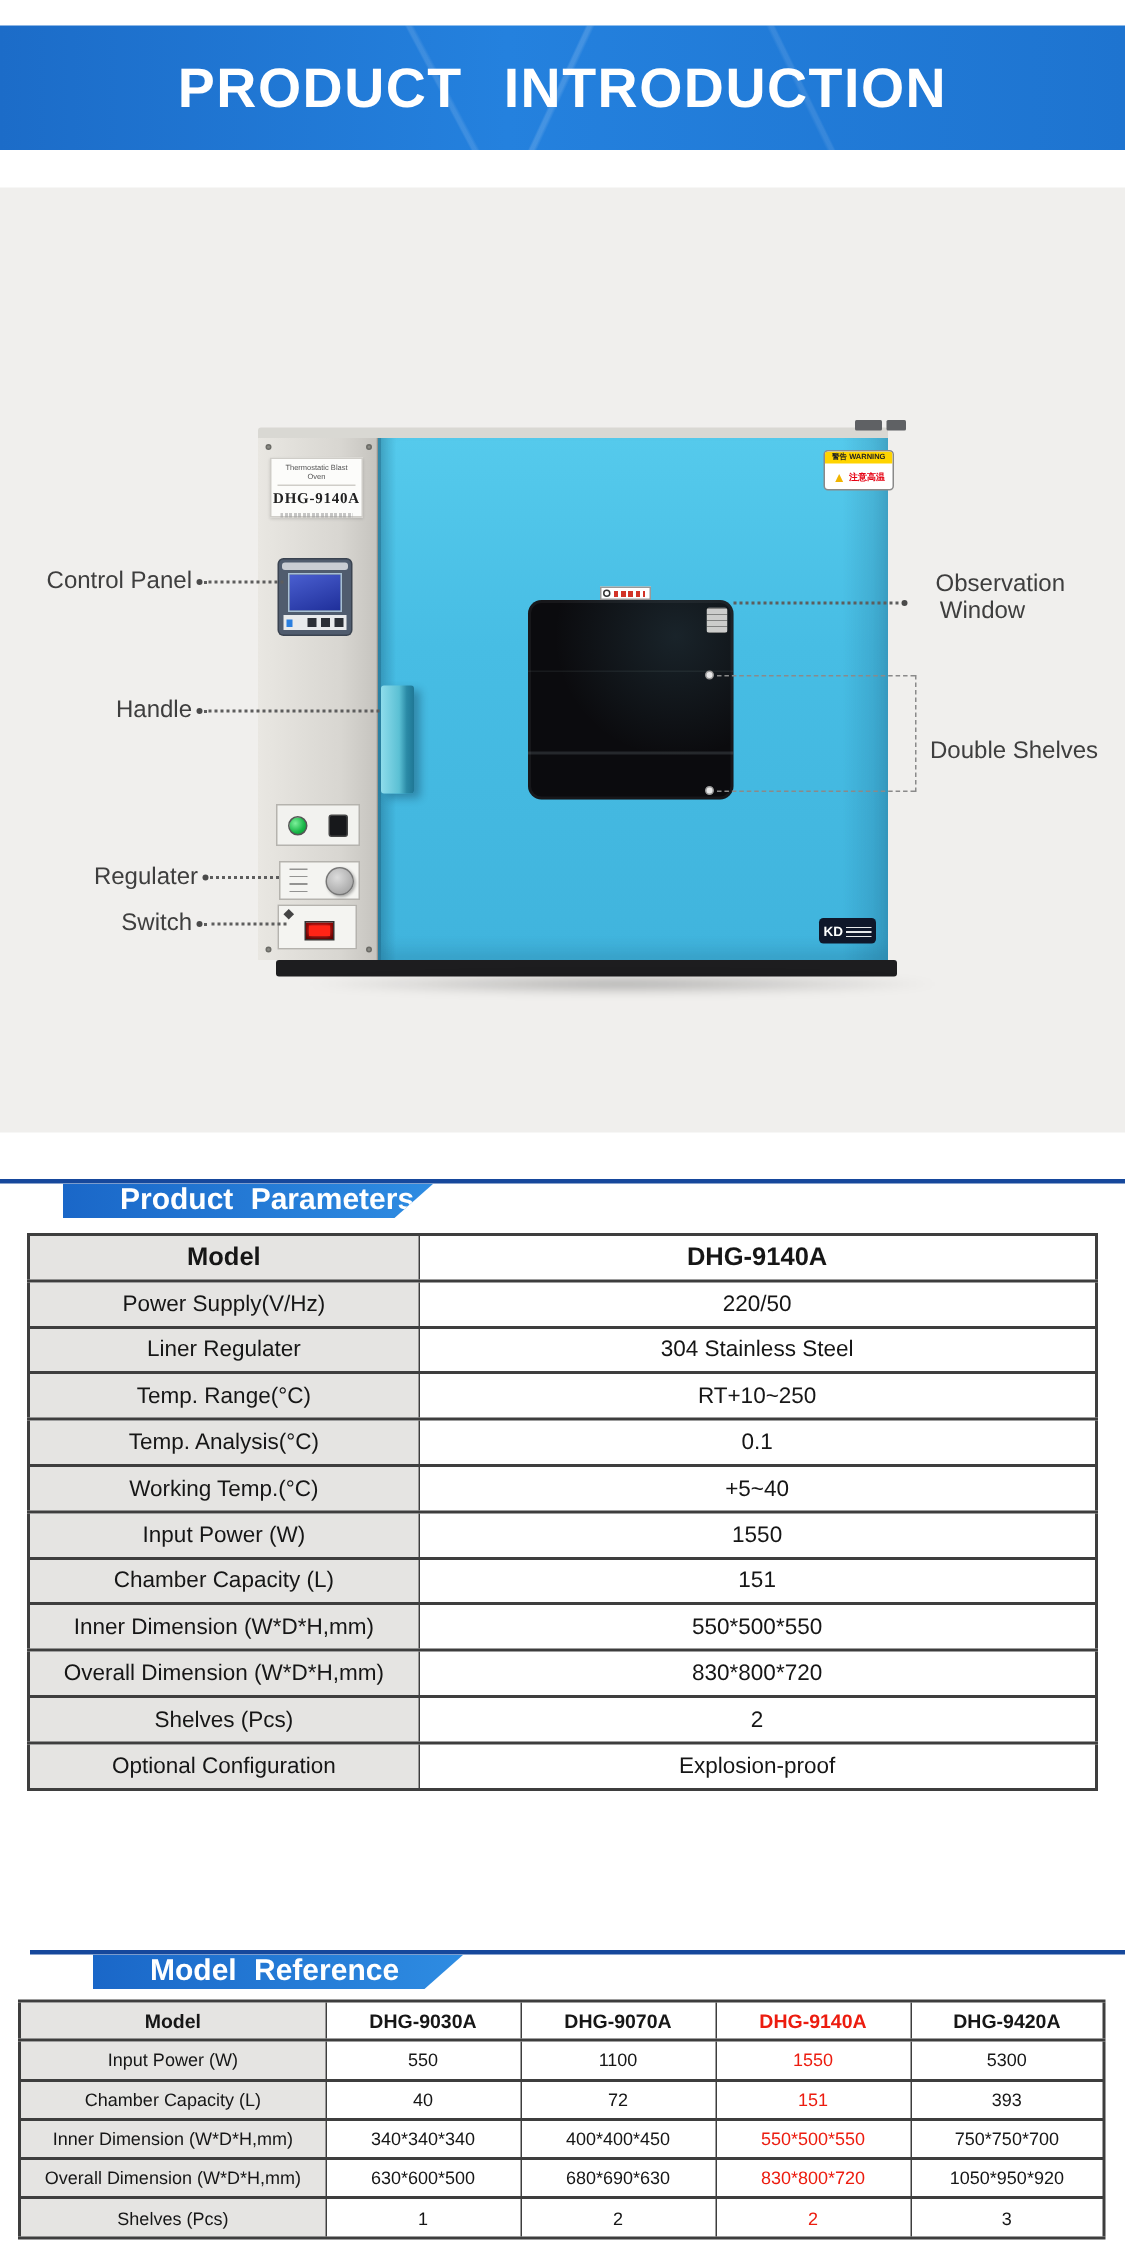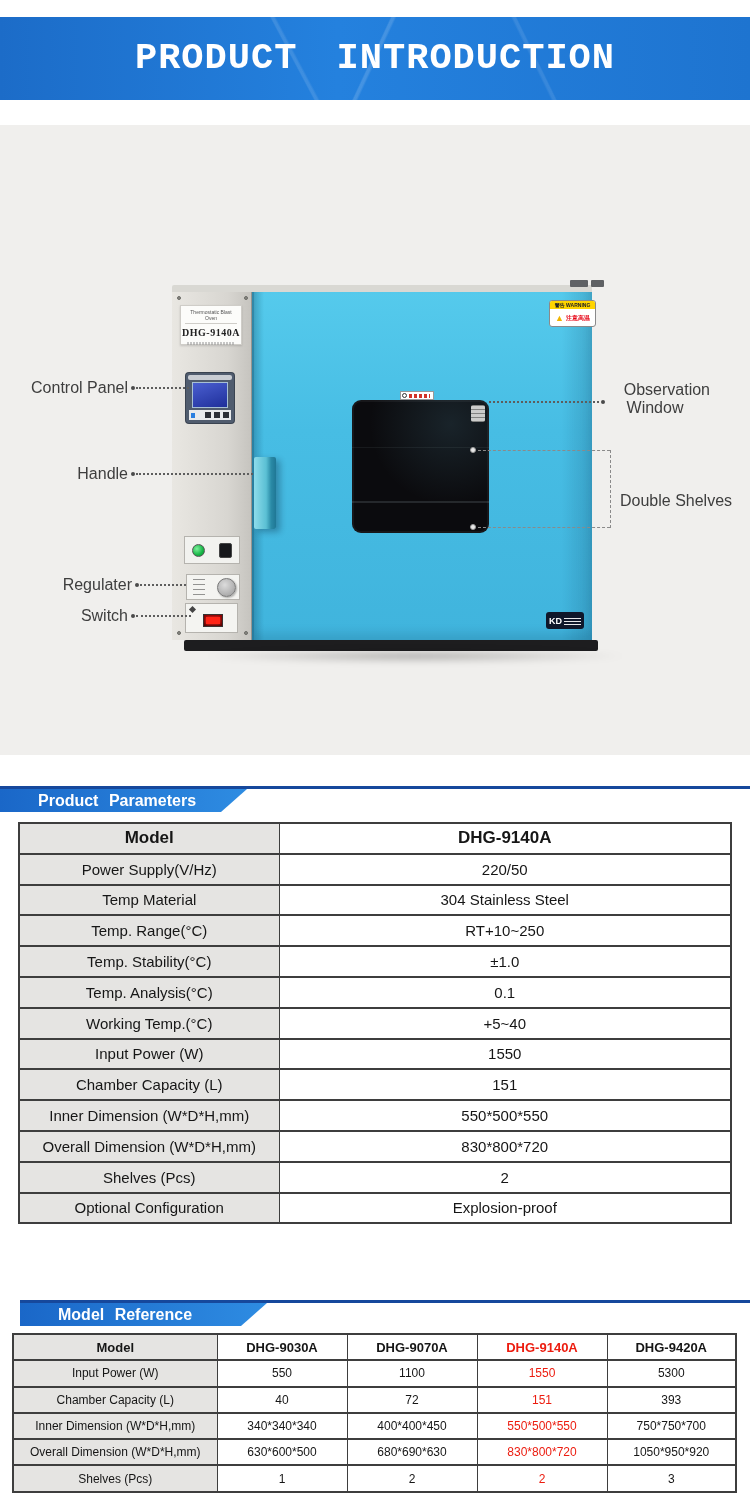--- a/index.html
+++ b/index.html
@@ -5,21 +5,21 @@
   html,body{margin:0;padding:0;background:#fff;}
   .page{position:relative;width:750px;height:1501px;background:#fff;overflow:hidden;
         font-family:"Liberation Sans",sans-serif;}
 
   
   .hero{position:absolute;left:0;top:17px;width:750px;height:83px;
     background-image:
       linear-gradient(115deg,transparent 49.5%,rgba(255,255,255,.15) 49.7%,rgba(255,255,255,.15) 50%,transparent 50.3%),
       linear-gradient(62deg,transparent 39.5%,rgba(255,255,255,.12) 39.7%,rgba(255,255,255,.12) 40%,transparent 40.3%),
       linear-gradient(244deg,transparent 29.5%,rgba(255,255,255,.10) 29.7%,rgba(255,255,255,.10) 30%,transparent 30.3%),
-      linear-gradient(90deg,#1c6cc8,#2481de 45%,#1e74d0); font-family: Liberation Mono, monospace;}
+      linear-gradient(90deg,#1c6cc8,#2481de 45%,#1e74d0);}
   .hero-title{width:100%;text-align:center;line-height:83px;color:#fff;font-size:37px;
     font-weight:700;letter-spacing:1px;word-spacing:16px;}
 
   
   .photo{position:absolute;left:0;top:125px;width:750px;height:630px;background:#f0efed;}
   .photo *{position:absolute;box-sizing:border-box;}
 
   .oven-top{left:172px;top:160px;width:420px;height:7px;background:#d9d8d3;border-radius:2px 2px 0 0;}
   .hinge{background:#5f6164;border-radius:1px;}
   .hinge.h1{left:570px;top:155px;width:18px;height:7px;}
@@ -113,23 +113,23 @@
   .dotline{border-top:2px dotted #5d5d5d;height:0;}
   .dashline-h{border-top:1px dashed #8a8a8a;height:0;}
   .dashline-v{border-left:1px dashed #8a8a8a;width:0;}
   .bullet{width:4px;height:4px;border-radius:50%;background:#4a4a4a;}
   .ds-dot{width:6px;height:6px;border-radius:50%;background:#e8e8e8;border:1px solid #9a9a9a;}
 
   
   .sec{position:absolute;left:0;width:750px;}
   .sec-line{height:3px;background:#16489c;}
   .sec-band{width:247px;height:23px;line-height:23px;padding-left:38px;box-sizing:border-box;
-      color:#fff;font-size:16px;font-weight:bold;word-spacing:6px;
+      color:#fff;font-size:20px;font-weight:bold;word-spacing:6px;
       background:linear-gradient(90deg,#1a67c8,#2e8ce2);
-      clip-path:polygon(0 0,100% 0,calc(100% - 26px) 100%,0 100%);}
+      clip-path:polygon(0 0,100% 0,calc(100% - 26px) 100%,0 100%);margin-left:42px;}
   .sec1{top:786px;} .sec2{top:1300px;padding-left:20px;}
 
   
   table{border-collapse:collapse;table-layout:fixed;position:absolute;background:#fff;
         border:2px solid #3e3e3e;}
   td{border:1px solid #3e3e3e;border-top-width:2px;border-bottom-width:2px;
      text-align:center;vertical-align:middle;color:#161616;padding:0 4px;overflow:hidden;}
   .lab{background:#e5e4e2;}
   .t1{left:18px;top:822px;width:714px;}
   .t1 td{height:28.8px;font-size:15px;}
@@ -269,30 +269,26 @@
     <tbody>
         <tr>
       <td class="lab hd">Model</td>
       <td class="hd">DHG-9140A</td>
     </tr>
     <tr>
           <td class="lab">Power Supply(V/Hz)</td>
           <td>220/50</td>
         </tr>
     <tr>
-          <td class="lab">Temp Material</td>
+          <td class="lab">Liner Regulater</td>
           <td>304 Stainless Steel</td>
         </tr>
     <tr>
           <td class="lab">Temp. Range(°C)</td>
           <td>RT+10~250</td>
-        </tr>
-    <tr>
-          <td class="lab">Temp. Stability(°C)</td>
-          <td>±1.0</td>
         </tr>
     <tr>
           <td class="lab">Temp. Analysis(°C)</td>
           <td>0.1</td>
         </tr>
     <tr>
           <td class="lab">Working Temp.(°C)</td>
           <td>+5~40</td>
         </tr>
     <tr>

